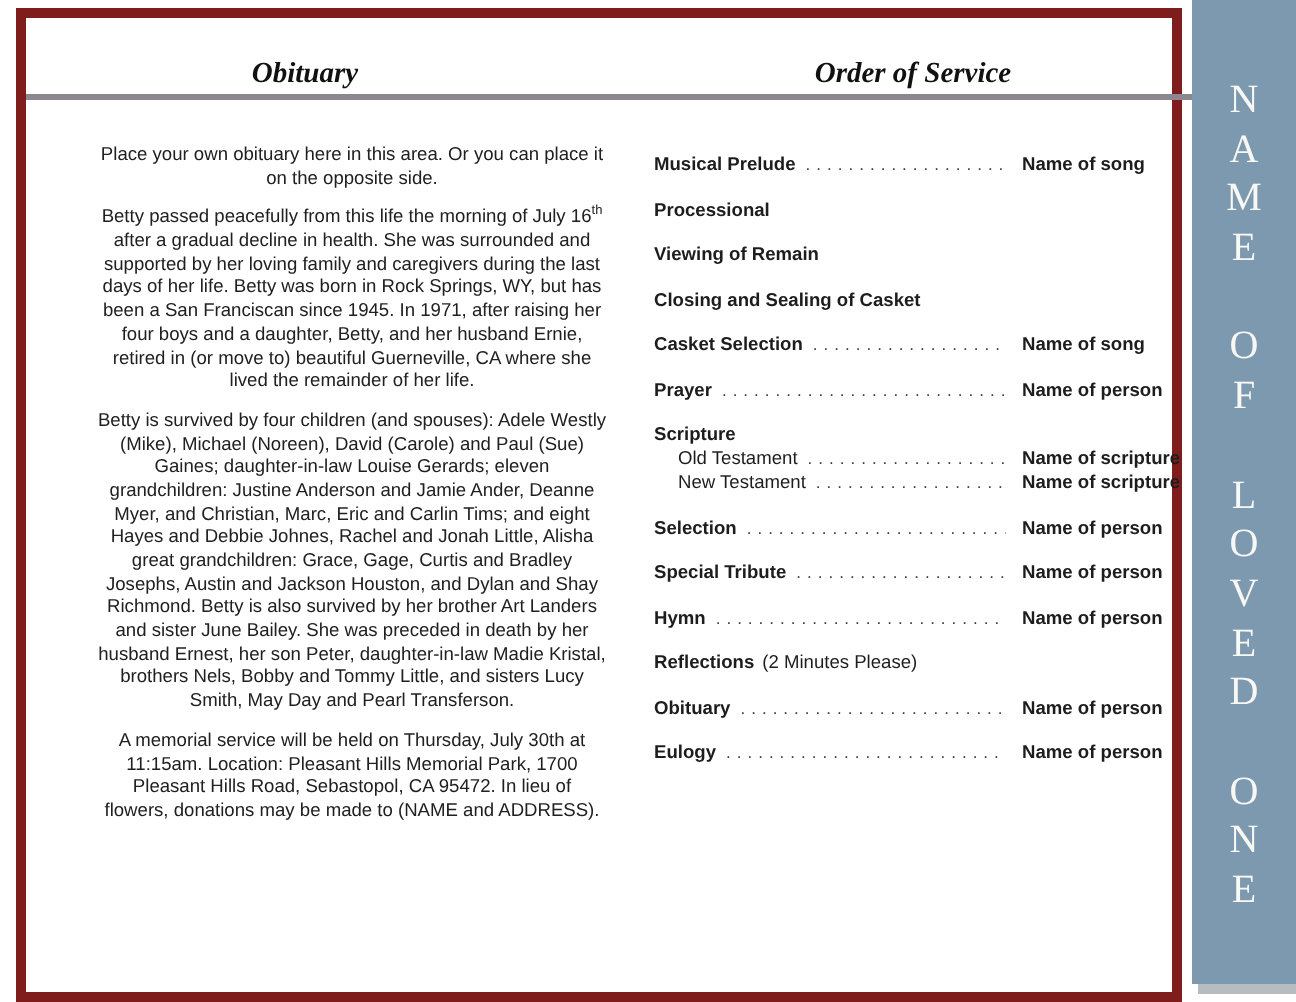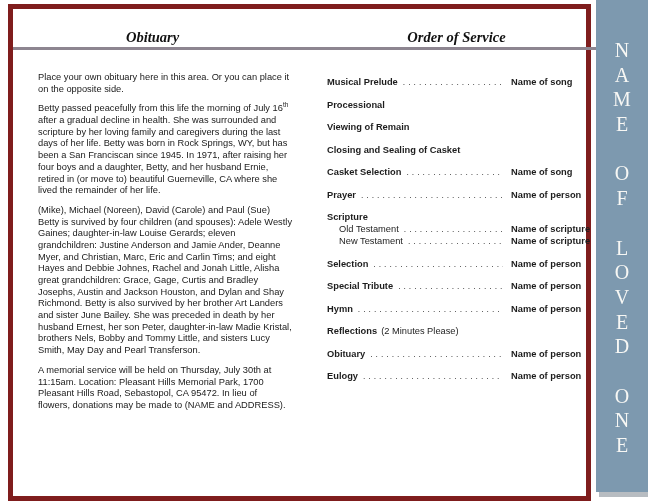--- a/index.html
+++ b/index.html
@@ -30,21 +30,21 @@
   .divider{
     position:absolute;left:0;top:38px;width:587px;height:3px;
     background:#8d8590;
   }
 
   
   .obit-text{
     position:absolute;left:25px;top:63px;width:276px;
     font-size:9.3px;line-height:11.7px;color:#202020;
   }
-  .para{margin:0 0 8px 0;}
+  .para{margin:0 0 8px 0;text-align:center;}
   .line{white-space:nowrap;height:11.7px;}
   .line sup{font-size:6.5px;vertical-align:super;line-height:0;}
 
   
   .svc-list{
     position:absolute;left:314px;top:68px;width:258px;
     font-size:9.3px;color:#1d1d1d;
   }
   .svc-block{margin-bottom:10.5px;}
   .svc-row{display:flex;align-items:flex-start;height:12px;}
@@ -88,30 +88,30 @@
     <div class="divider" style="background: rgb(141, 133, 144);"></div>
 
     <div class="obit-text">
         <div class="para">
           <div class="line">Place your own obituary here in this area. Or you can place it</div>
           <div class="line">on the opposite side.</div>
         </div>
         <div class="para">
           <div class="line">Betty passed peacefully from this life the morning of July 16<sup>th</sup></div>
           <div class="line">after a gradual decline in health.  She was surrounded and</div>
-          <div class="line">scripture by her loving family and caregivers during the last</div>
+          <div class="line">supported by her loving family and caregivers during the last</div>
           <div class="line">days of her life.  Betty was born in Rock Springs, WY, but has</div>
           <div class="line">been a San Franciscan since 1945.  In 1971, after raising her</div>
           <div class="line">four boys and a daughter, Betty, and her husband Ernie,</div>
           <div class="line">retired in (or move to) beautiful Guerneville, CA where she</div>
           <div class="line">lived the remainder of her life.</div>
         </div>
         <div class="para">
+          <div class="line">Betty is survived by four children (and spouses): Adele Westly</div>
           <div class="line">(Mike), Michael (Noreen), David (Carole) and Paul (Sue)</div>
-          <div class="line">Betty is survived by four children (and spouses): Adele Westly</div>
           <div class="line">Gaines;  daughter-in-law Louise Gerards;  eleven</div>
           <div class="line">grandchildren: Justine Anderson and Jamie Ander, Deanne</div>
           <div class="line">Myer, and Christian, Marc, Eric and Carlin Tims;  and eight</div>
           <div class="line">Hayes and Debbie Johnes, Rachel and Jonah Little, Alisha</div>
           <div class="line">great grandchildren: Grace, Gage, Curtis and Bradley</div>
           <div class="line">Josephs, Austin and Jackson Houston, and Dylan and Shay</div>
           <div class="line">Richmond.  Betty is also survived by her brother Art Landers</div>
           <div class="line">and sister June Bailey.  She was preceded in death by her</div>
           <div class="line">husband Ernest, her son Peter, daughter-in-law Madie Kristal,</div>
           <div class="line">brothers Nels, Bobby and Tommy Little, and sisters Lucy</div>

